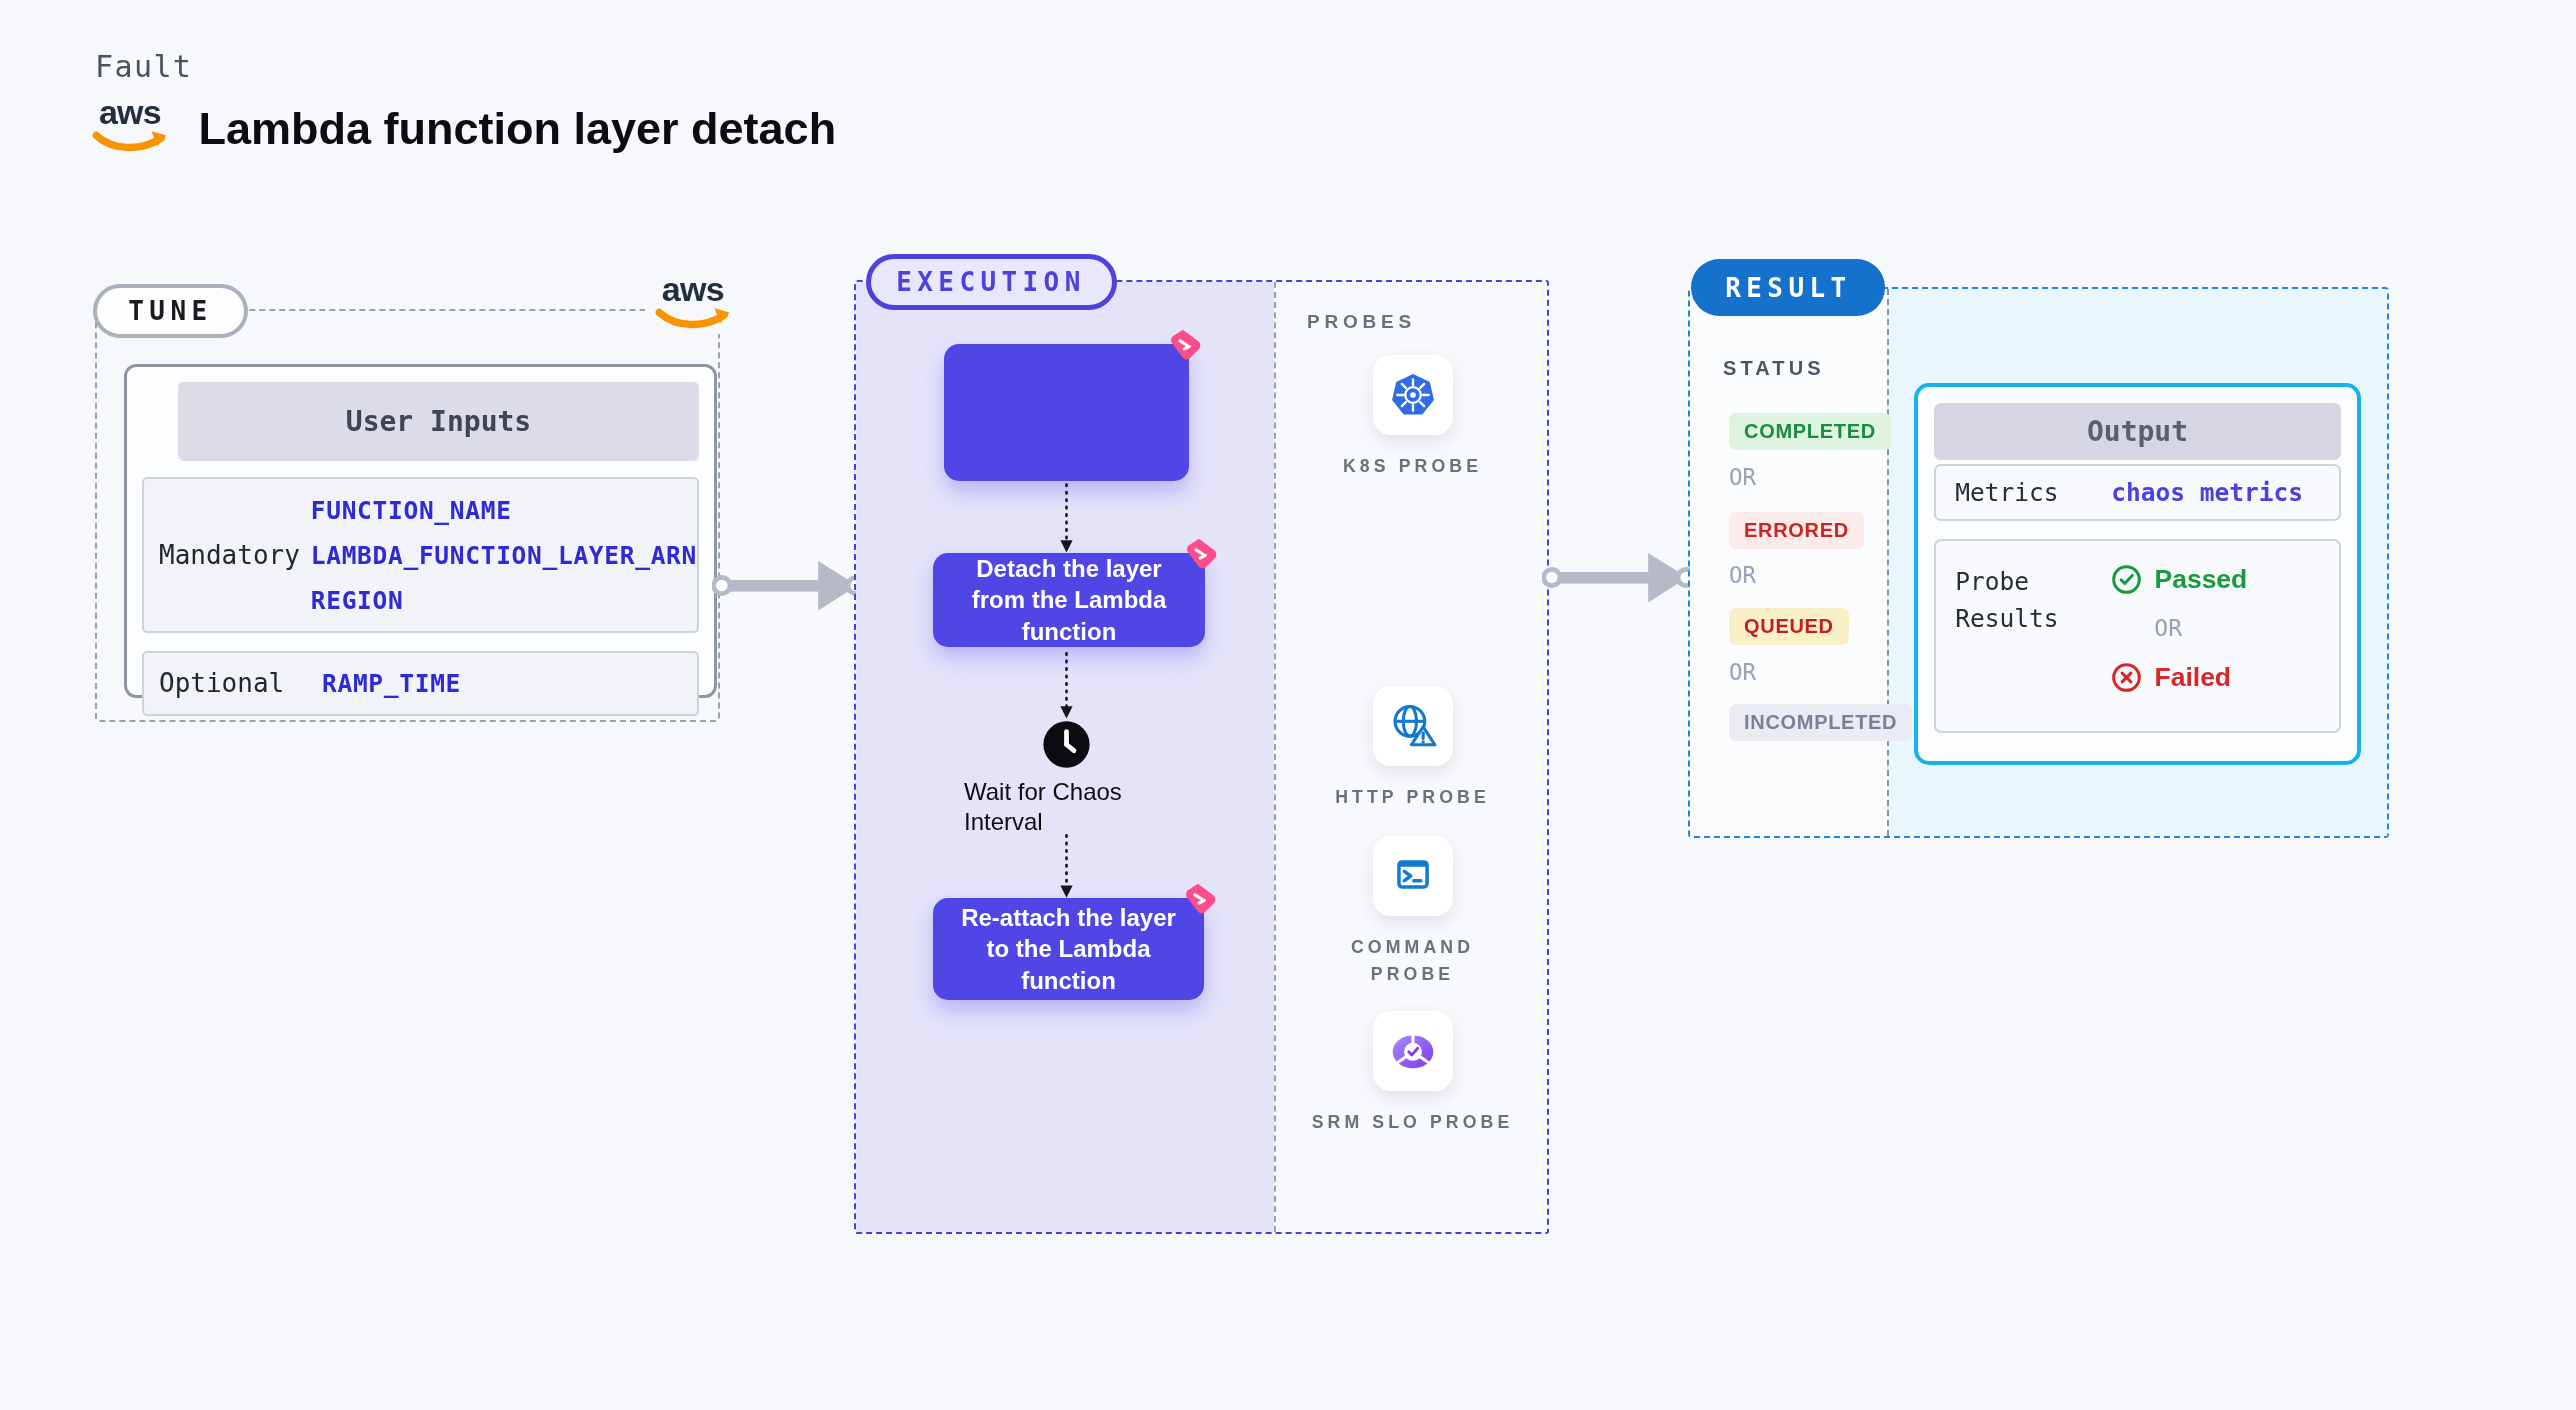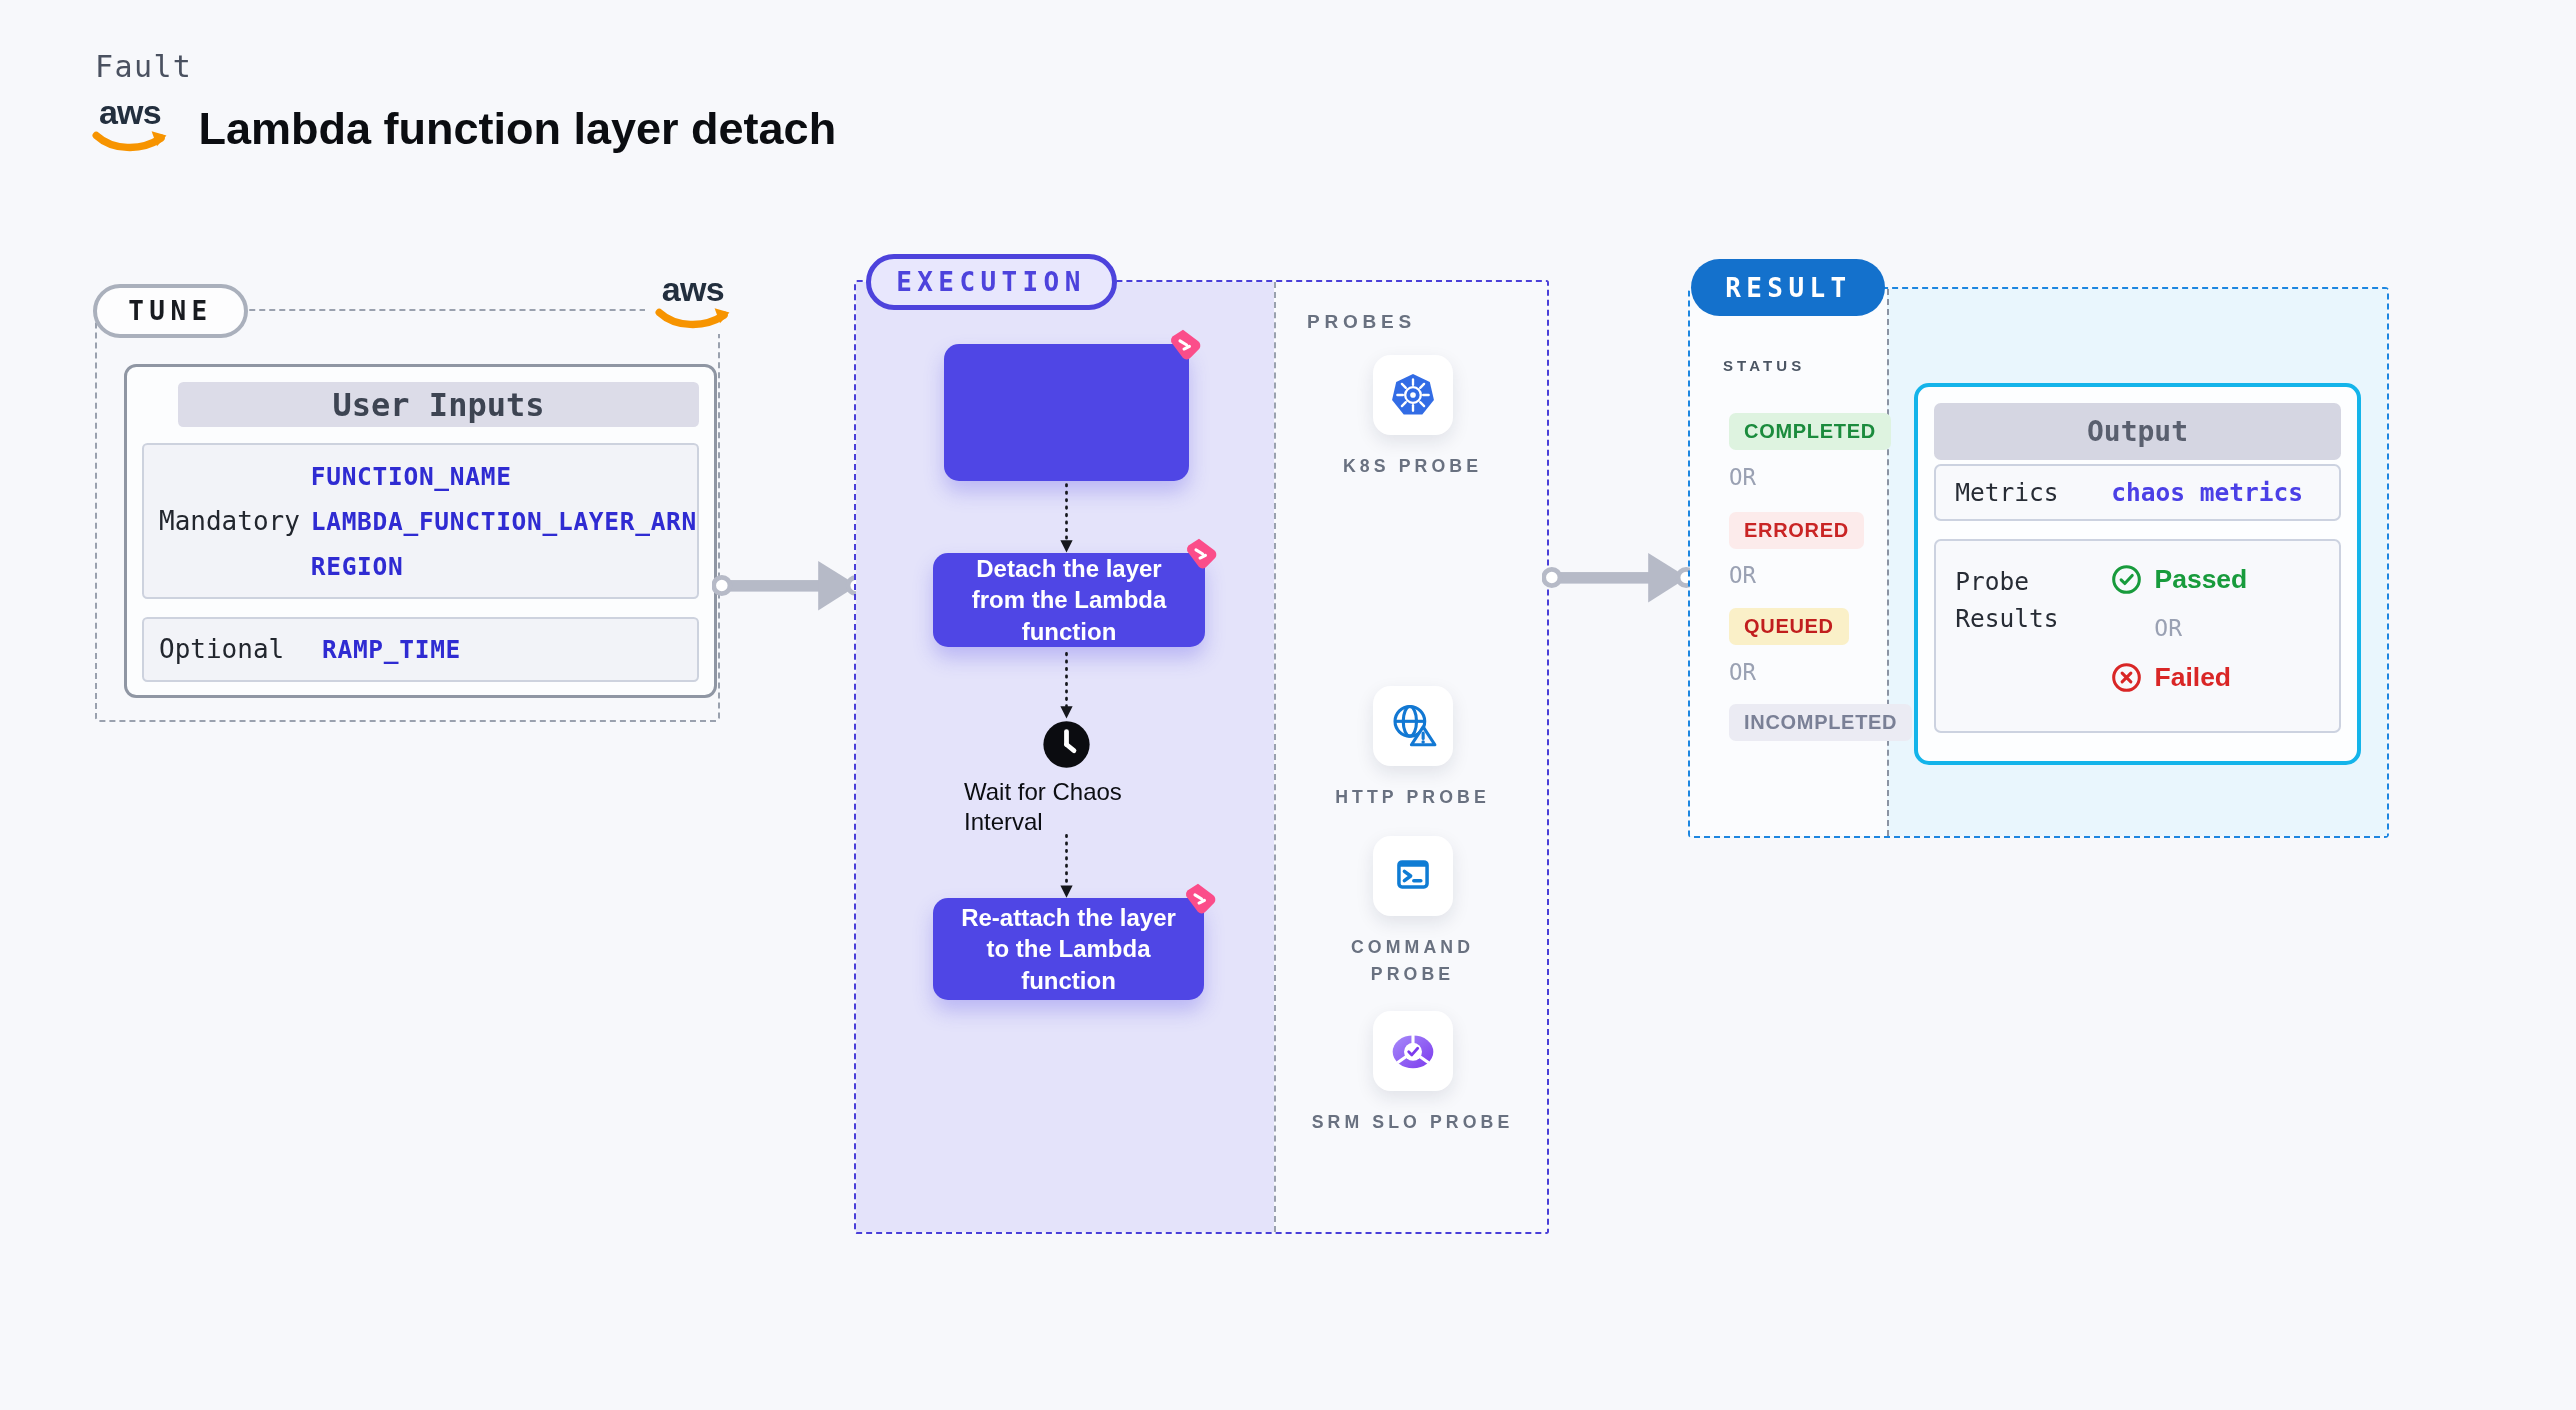--- a/index.html
+++ b/index.html
@@ -51,24 +51,24 @@
   .tune-aws {
     position: absolute; right: -23px; top: -39px;
     background: #f7f8fb; padding: 0 8.2px;
   }
   .ui-card {
     position: absolute; left: 27px; top: 53px; width: 593px; height: 334px;
     background: #fcfdfe; border: 3.4px solid #8f96a3; border-radius: 12.2px;
     padding: 15px;
   }
   .ui-head {
-    height: 45px; background: #dcdce8; border-radius: 5.4px;
+    height: 79px; background: #dcdce8; border-radius: 5.4px;
     display: flex; align-items: center; justify-content: center;
     font-family: "DejaVu Sans Mono", monospace;
-    font-size: 32px; font-weight: bold; color: #3d4452; margin-left: 36px;
+    font-size: 28px; font-weight: bold; color: #3d4452; margin-left: 36px;
   }
   .ui-row {
     background: #f2f3f8; border: 2px solid #cdd2de; border-radius: 5.4px;
     display: flex; align-items: center;
   }
   .ui-row-mandatory { margin-top: 16.3px; height: 156px; }
   .ui-row-optional  { margin-top: 17.7px; height: 65px; }
   .ui-row-label {
     width: 178px; padding-left: 15px;
     font-family: "DejaVu Sans Mono", monospace;
@@ -146,21 +146,21 @@
   .result-right {
     position: absolute; left: 197px; top: 0; bottom: 0; right: 0;
     background: #e9f6fd; border-left: 2.7px dashed #8b93a3;
   }
   .result-pill {
     left: 1.4px; top: -30px; width: 194px; height: 57px;
     background: #1471cc; color: #ffffff; font-size: 26px; border: none;
   }
   .status-title {
     position: absolute; left: 33px; top: 68px;
-    font-size: 15px; font-weight: bold; color: #4b5563; letter-spacing: 4.1px;
+    font-size: 20px; font-weight: bold; color: #4b5563; letter-spacing: 4.1px;
   }
   .status-badge {
     position: absolute; left: 39px;
     display: inline-flex; align-items: center;
     height: 37px; padding: 0 15px; border-radius: 6.8px;
     font-size: 20px; font-weight: bold; letter-spacing: 0.7px;
   }
   .b-completed  { top: 124px; background: #def3e0; color: #1b8b3d; }
   .b-errored    { top: 223px; background: #fcebeb; color: #c92525; }
   .b-queued     { top: 319px; background: #faf0c8; color: #c11e1e; }

